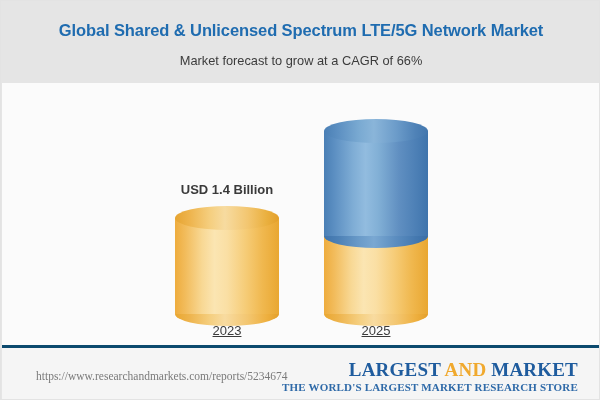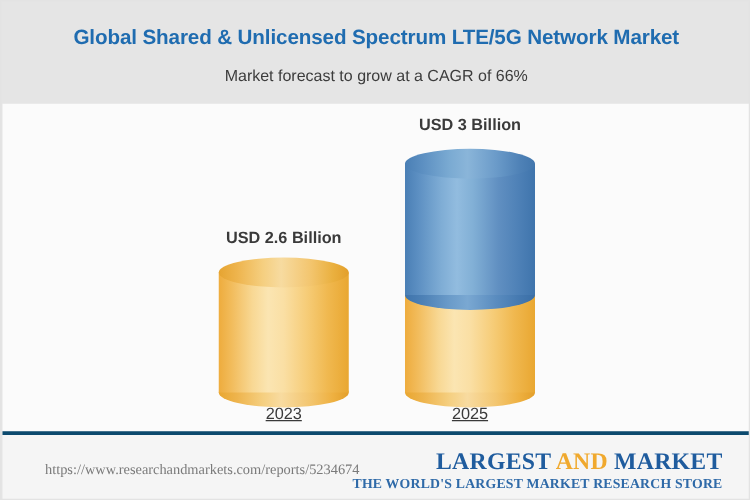--- a/index.html
+++ b/index.html
@@ -228,38 +228,37 @@
 <div id="page">
 
   <div id="header">
     <div id="chart-title">Global Shared &amp; Unlicensed Spectrum LTE/5G Network Market</div>
     <div id="chart-subtitle">Market forecast to grow at a CAGR of 66%</div>
   </div>
 
   <div id="plot">
 
     <div class="bar-group" id="bar-group-2023">
-      <div class="value-label" id="value-label-2023">USD 2.6 Billion</div>
+      <div class="value-label" id="value-label-2023">USD 1.4 Billion</div>
 
       <div class="cyl-shadow"></div>
 
       <div class="cylinder" style="bottom:31px; height:96px;">
 
         <div class="seg gold" style="bottom:0; height:96px;">
           <div class="seg-bottom" style="bottom:-12px;"></div>
           <div class="seg-body" style="bottom:0; height:96px;"></div>
           <div class="seg-top" style="top:-12px;"></div>
         </div>
       </div>
 
       <div class="category-label">2023</div>
     </div>
 
     <div class="bar-group" id="bar-group-2026">
-      <div class="value-label" id="value-label-2026">USD 3 Billion</div>
 
       <div class="cyl-shadow"></div>
 
       <div class="cylinder" style="bottom:31px; height:195px;">
 
         <div class="seg gold" style="bottom:0; height:78px;">
           <div class="seg-bottom" style="bottom:-12px;"></div>
           <div class="seg-body" style="bottom:0; height:78px;"></div>
         </div>
 

